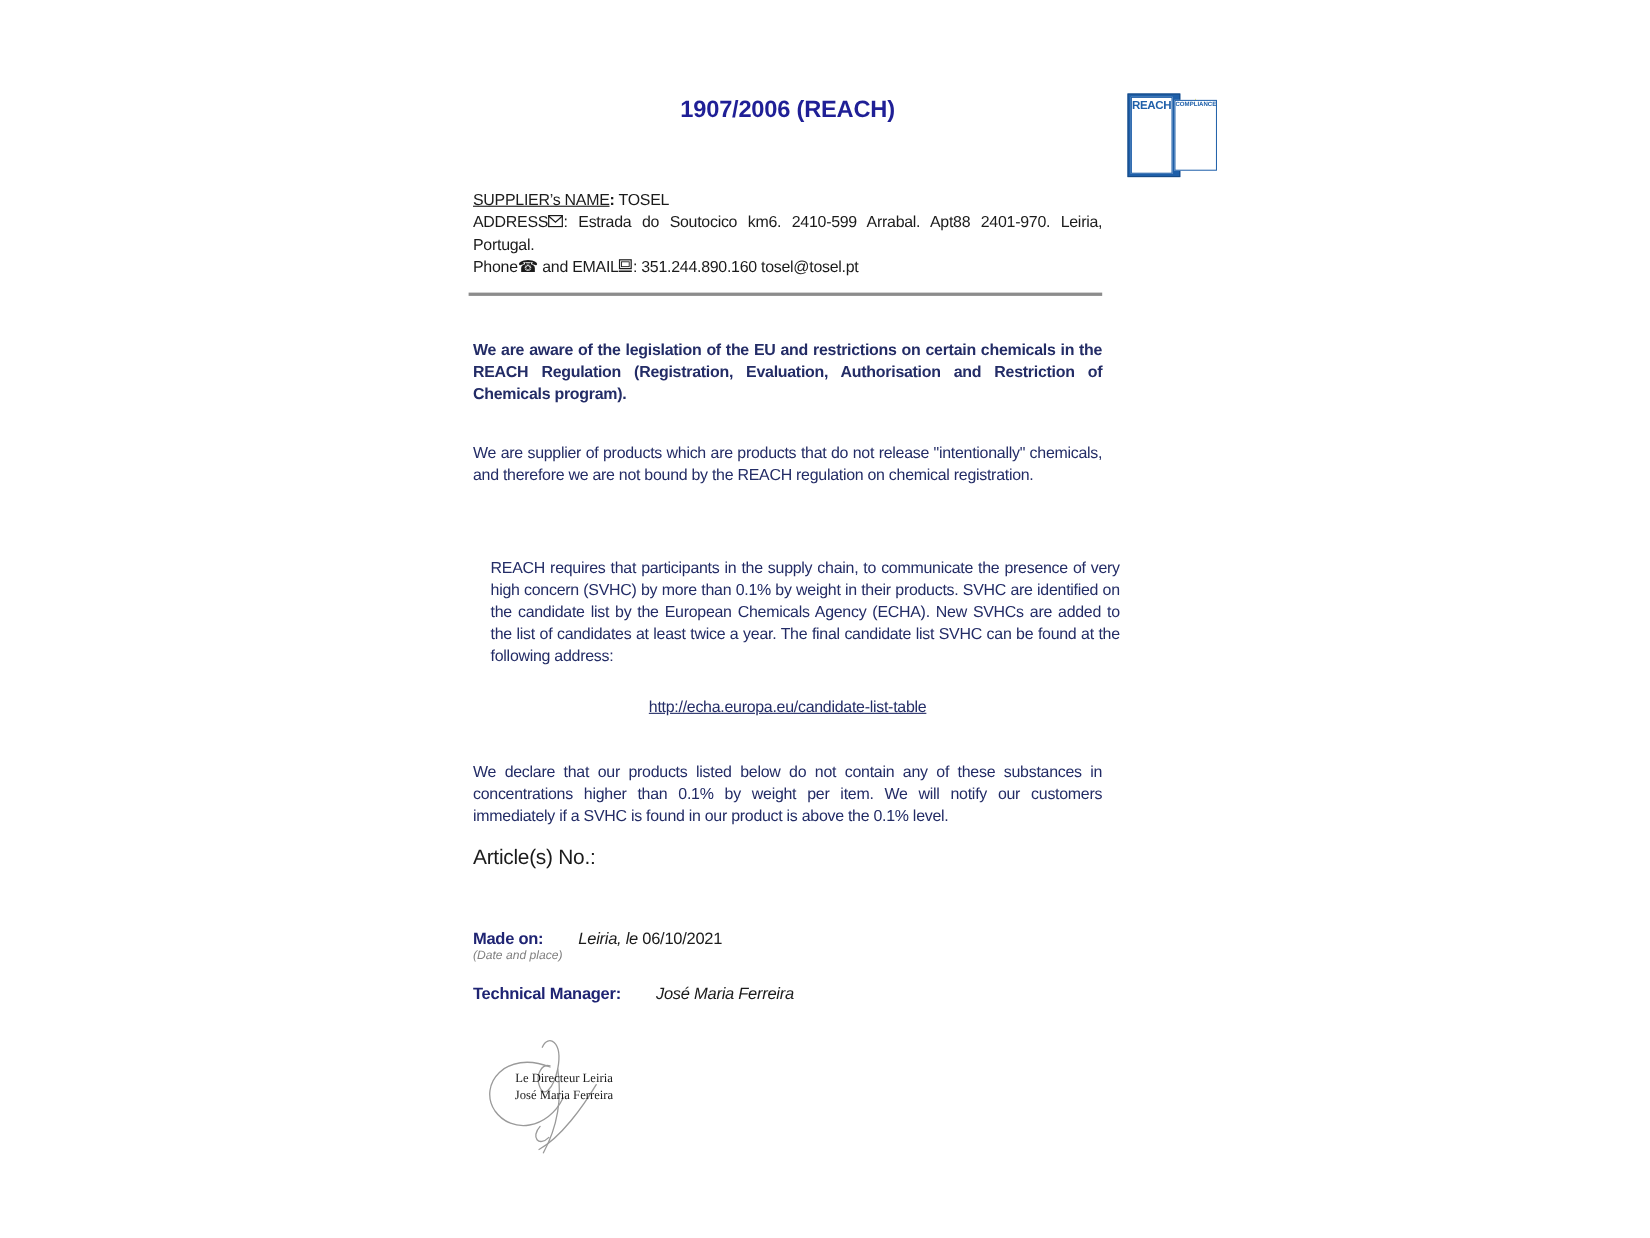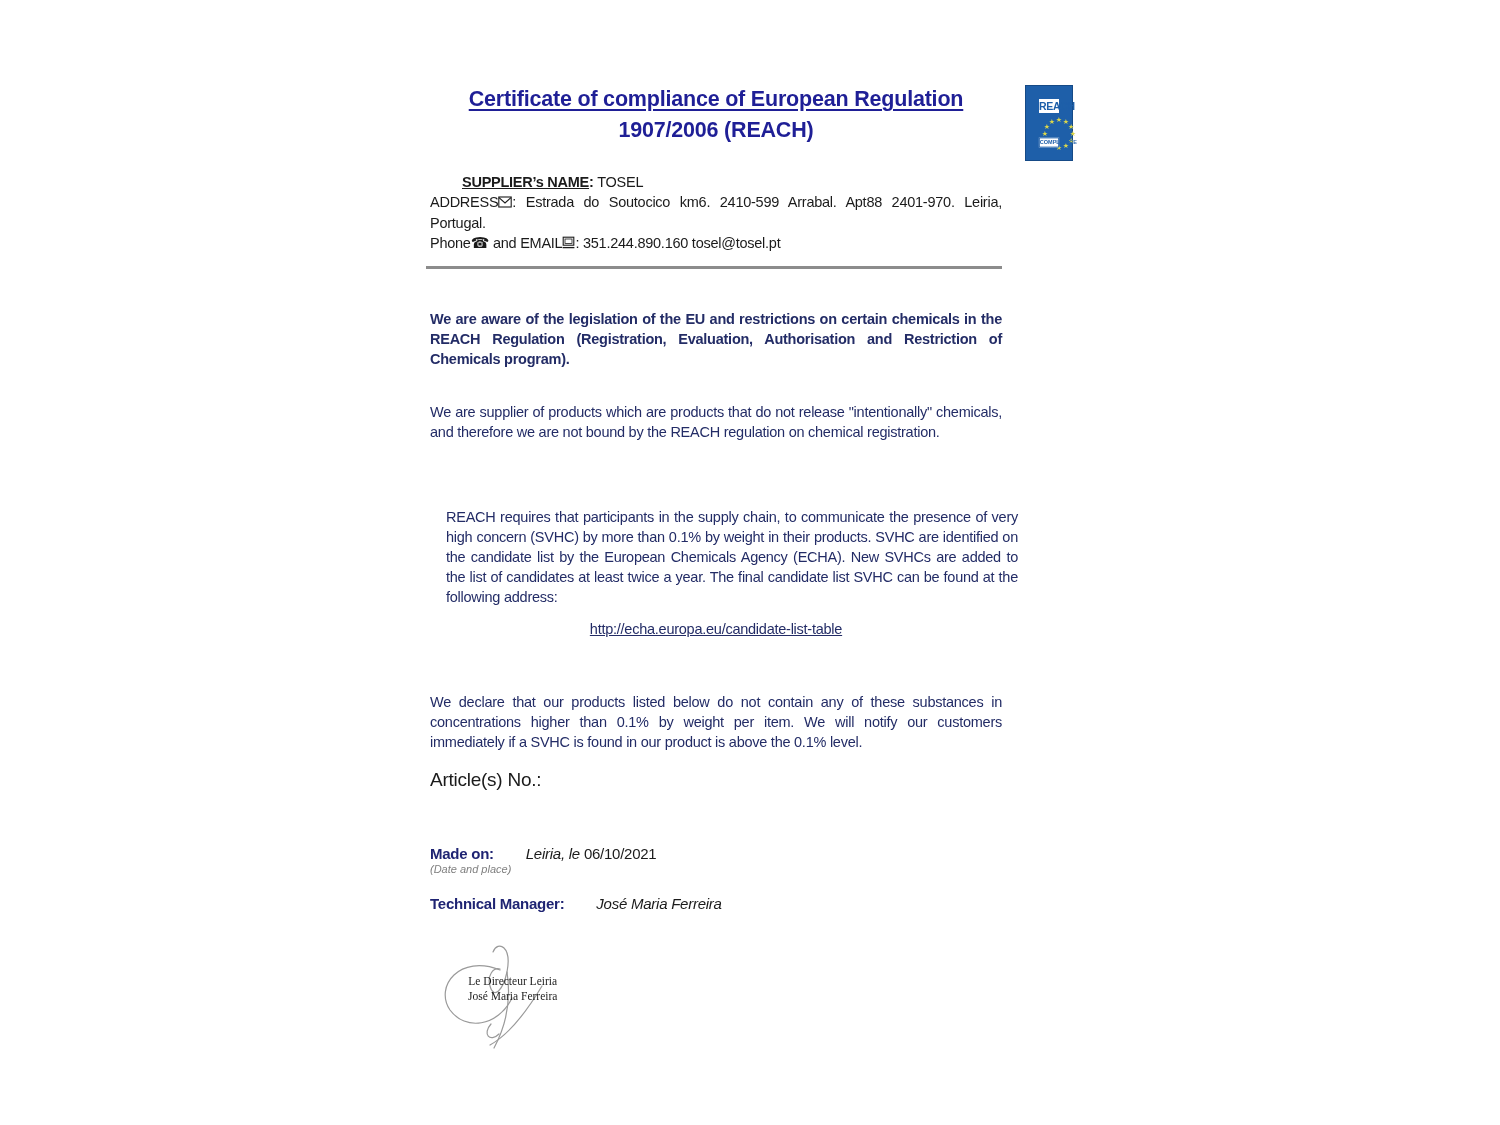--- a/index.html
+++ b/index.html
@@ -19,22 +19,22 @@
     font-size:21.5px;line-height:31px;
     letter-spacing:-0.2px;
   }
   .doc-title .u{text-decoration:underline;text-underline-offset:3px;}
 
   
   .reach-logo{
     position:absolute;left:1025px;top:85px;
     width:48px;height:76px;
     background:#1e5fa9;border:1px solid #164a86;
-    box-sizing:border-box;padding:12px;
-    display:flex;flex-direction:column;
+    box-sizing:border-box;padding:2px;
+    display:flex;
   }
   .reach-top{
     background:#ffffff;color:#1e5fa9;
     font-weight:bold;font-size:10.5px;line-height:14px;
     text-align:center;letter-spacing:-0.3px;
     border:1px solid #1e5fa9;
   }
   .stars{position:relative;flex:1;}
   .star{position:absolute;transform:translate(-50%,-50%);
     color:#dcd74a;font-size:7px;line-height:7px;}
@@ -42,33 +42,33 @@
     background:#ffffff;color:#1e5fa9;
     font-weight:bold;font-size:6px;line-height:9px;
     text-align:center;transform:scale(0.92);
     border:1px solid #1e5fa9;
   }
 
   
   .supplier{top:172px;color:#1b1b1b;font-size:14.5px;line-height:20px;
     letter-spacing:-0.25px;text-align:justify;}
   .supplier .lbl{font-weight:bold;}
-  .supplier .lbl-u{font-weight:bold;text-decoration:underline;margin-left:32px;}
+  .supplier .lbl-u{font-weight:normal;text-decoration:underline;}
   .icon-inline{display:inline-block;vertical-align:-1px;}
   .phone-glyph{font-size:15px;}
 
   .rule{position:absolute;left:426px;top:266px;width:576px;height:3px;
     background:#8c8c8c;}
 
   
   .para{color:#232c66;font-size:14.5px;line-height:20px;
     letter-spacing:-0.25px;text-align:justify;}
   .p1{top:294px;font-weight:bold;} .p2{top:387px;} .p3{top:492px;margin-left:16px;} .p4{top:677px;}
 
-  .link-line{top:621px;text-align:center;font-size:14.5px;letter-spacing:-0.25px;}
+  .link-line{top:635px;text-align:center;font-size:14.5px;letter-spacing:-0.25px;}
   .link-line a{color:#232c66;text-decoration:underline;cursor:pointer;}
 
   .article{top:769px;color:#1b1b1b;font-size:19px;letter-spacing:-0.25px;}
 
   
   .made-on{top:845px;font-size:15px;letter-spacing:-0.25px;color:#1b1b1b;}
   .made-on .lbl,.manager .lbl{color:#1f2473;font-weight:bold;margin-top:48px;}
   .it{font-style:italic;margin-left:28px;}
   .hint{font-size:11px;color:#808080;font-style:italic;letter-spacing:0;
     line-height:14px;margin-top:0;}
@@ -84,21 +84,20 @@
     font-size:11.5px;line-height:15px;color:#1b1b1b;
     text-align:center;white-space:nowrap;
   }
 </style>
 </head>
 <body>
 
 <div class="canvas">
 
   <div class="abs doc-title">
-    <div><span class="u">Certificate of compliance of European Regulation</span></div>
     <div>1907/2006 (REACH)</div>
   </div>
 
   <div class="reach-logo">
     <div class="reach-top">REACH</div>
     <div class="stars">
         <span class="star" style="left: 21px; top: 5px; color: rgb(220, 215, 74);">★</span>
         <span class="star" style="left: 28px; top: 6.87564px; color: rgb(220, 215, 74);">★</span>
         <span class="star" style="left: 33.1244px; top: 12px; color: rgb(220, 215, 74);">★</span>
         <span class="star" style="left: 35px; top: 19px; color: rgb(220, 215, 74);">★</span>

